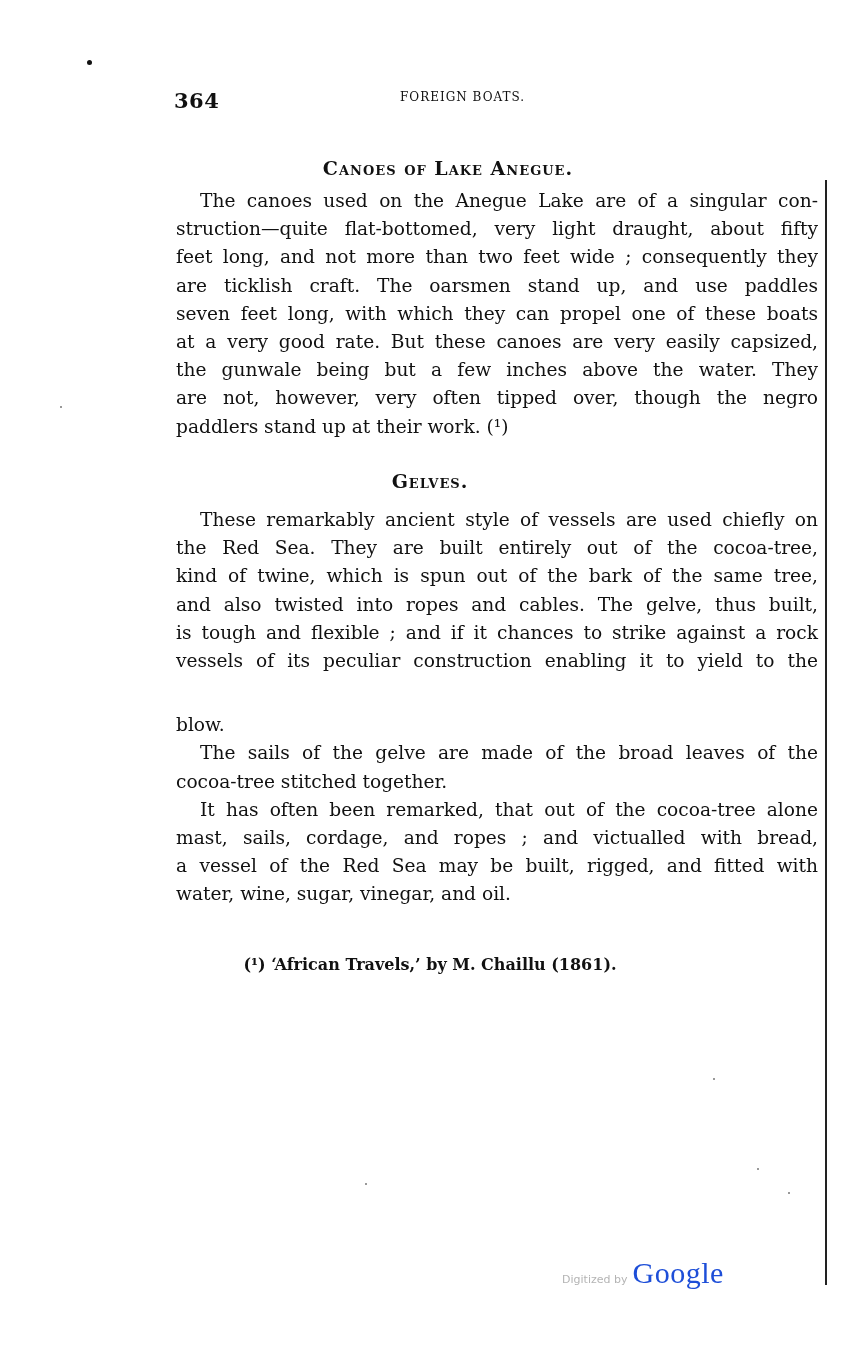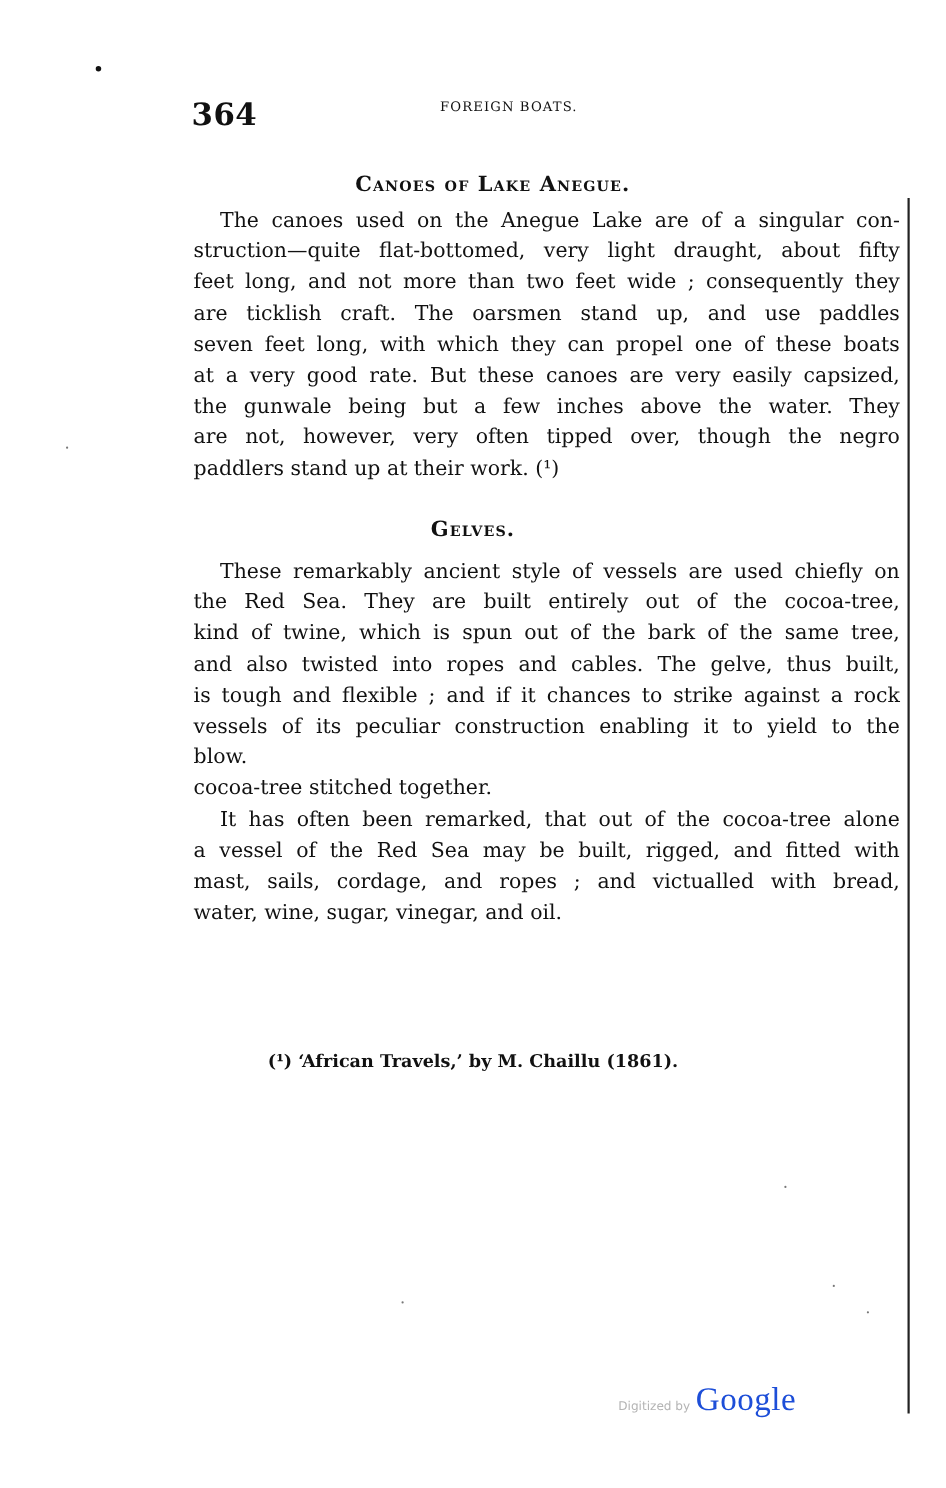--- a/index.html
+++ b/index.html
@@ -3,21 +3,21 @@
   <meta charset="utf-8">
   <style>
     html, body { margin: 0; padding: 0; background: #ffffff; }
     body { width: 860px; height: 1353px; position: relative; overflow: hidden;
            font-family: "DejaVu Serif", "Liberation Serif", serif; color: #111; }
     .page { position: absolute; left: 0; top: 0; width: 860px; height: 1353px; }
     .speck { position: absolute; width: 5px; height: 5px; border-radius: 50%; background: #111; }
     .faint { position: absolute; width: 2px; height: 2px; border-radius: 50%; background: #777; }
     .edge-line { position: absolute; left: 825px; top: 180px; width: 2px; height: 1105px; background: #222; }
     .running-head { position: absolute; top: 88px; left: 174px; width: 600px; height: 30px; }
-    .page-number { position: absolute; left: 0; top: 0; font-weight: bold; font-size: 28px; letter-spacing: 0.5px; }
+    .page-number { position: absolute; left: 0; top: 0; font-weight: bold; font-size: 21px; letter-spacing: 0.5px; }
     .running-title { position: absolute; left: 226px; top: 2px; font-weight: normal; font-size: 12px; letter-spacing: 1px; }
     .section-title { position: absolute; left: 0; width: 860px; text-align: center; font-weight: bold;
                      font-variant: small-caps; font-size: 19px; letter-spacing: 1px; }
     .body-text { position: absolute; left: 176px; width: 642px; font-weight: normal; font-size: 18.6px;
                  line-height: 28.2px; text-align: justify; }
     .body-text p { margin: 0; text-indent: 24px; }
     .line { display: block; text-align: justify; text-align-last: justify; white-space: nowrap; }
     .line.last { text-align-last: left; }
     .footnote { position: absolute; top: 955px; left: 0; width: 860px; text-align: center;
                 font-weight: bold; font-size: 16px; box-sizing: border-box; }
@@ -63,29 +63,30 @@
   <div class="section-title" style="top:470px;">Gelves.</div>
 
   <div class="body-text" style="top:506px;">
     <p>
       <span class="line">These remarkably ancient style of vessels are used chiefly on</span>
       <span class="line" style="margin-left:-24px;">the Red Sea. They are built entirely out of the cocoa-tree,</span>
       <span class="line" style="margin-left:-24px;">kind of twine, which is spun out of the bark of the same tree,</span>
       <span class="line" style="margin-left:-24px;">and also twisted into ropes and cables. The gelve, thus built,</span>
       <span class="line" style="margin-left:-24px;">is tough and flexible ; and if it chances to strike against a rock</span>
       <span class="line" style="margin-left:-24px;">vessels of its peculiar construction enabling it to yield to the</span>
-      <span class="line last" style="margin-left:-24px;">blow.</span>
+      <span class="line last" style="margin-left:-24px;margin-top:36px;">blow.</span>
     </p>
     <p>
+      <span class="line">The sails of the gelve are made of the broad leaves of the</span>
       <span class="line last" style="margin-left:-24px;">cocoa-tree stitched together.</span>
     </p>
     <p>
       <span class="line">It has often been remarked, that out of the cocoa-tree alone</span>
+      <span class="line" style="margin-left:-24px;">mast, sails, cordage, and ropes ; and victualled with bread,</span>
       <span class="line" style="margin-left:-24px;">a vessel of the Red Sea may be built, rigged, and fitted with</span>
-      <span class="line" style="margin-left:-24px;">mast, sails, cordage, and ropes ; and victualled with bread,</span>
       <span class="line last" style="margin-left:-24px;">water, wine, sugar, vinegar, and oil.</span>
     </p>
   </div>
 
   <div class="footnote">(¹) ‘African Travels,’ by M. Chaillu (1861).</div>
 
   <div class="watermark">
     <span class="small">Digitized by</span>
     <span class="big">Google</span>
   </div>

